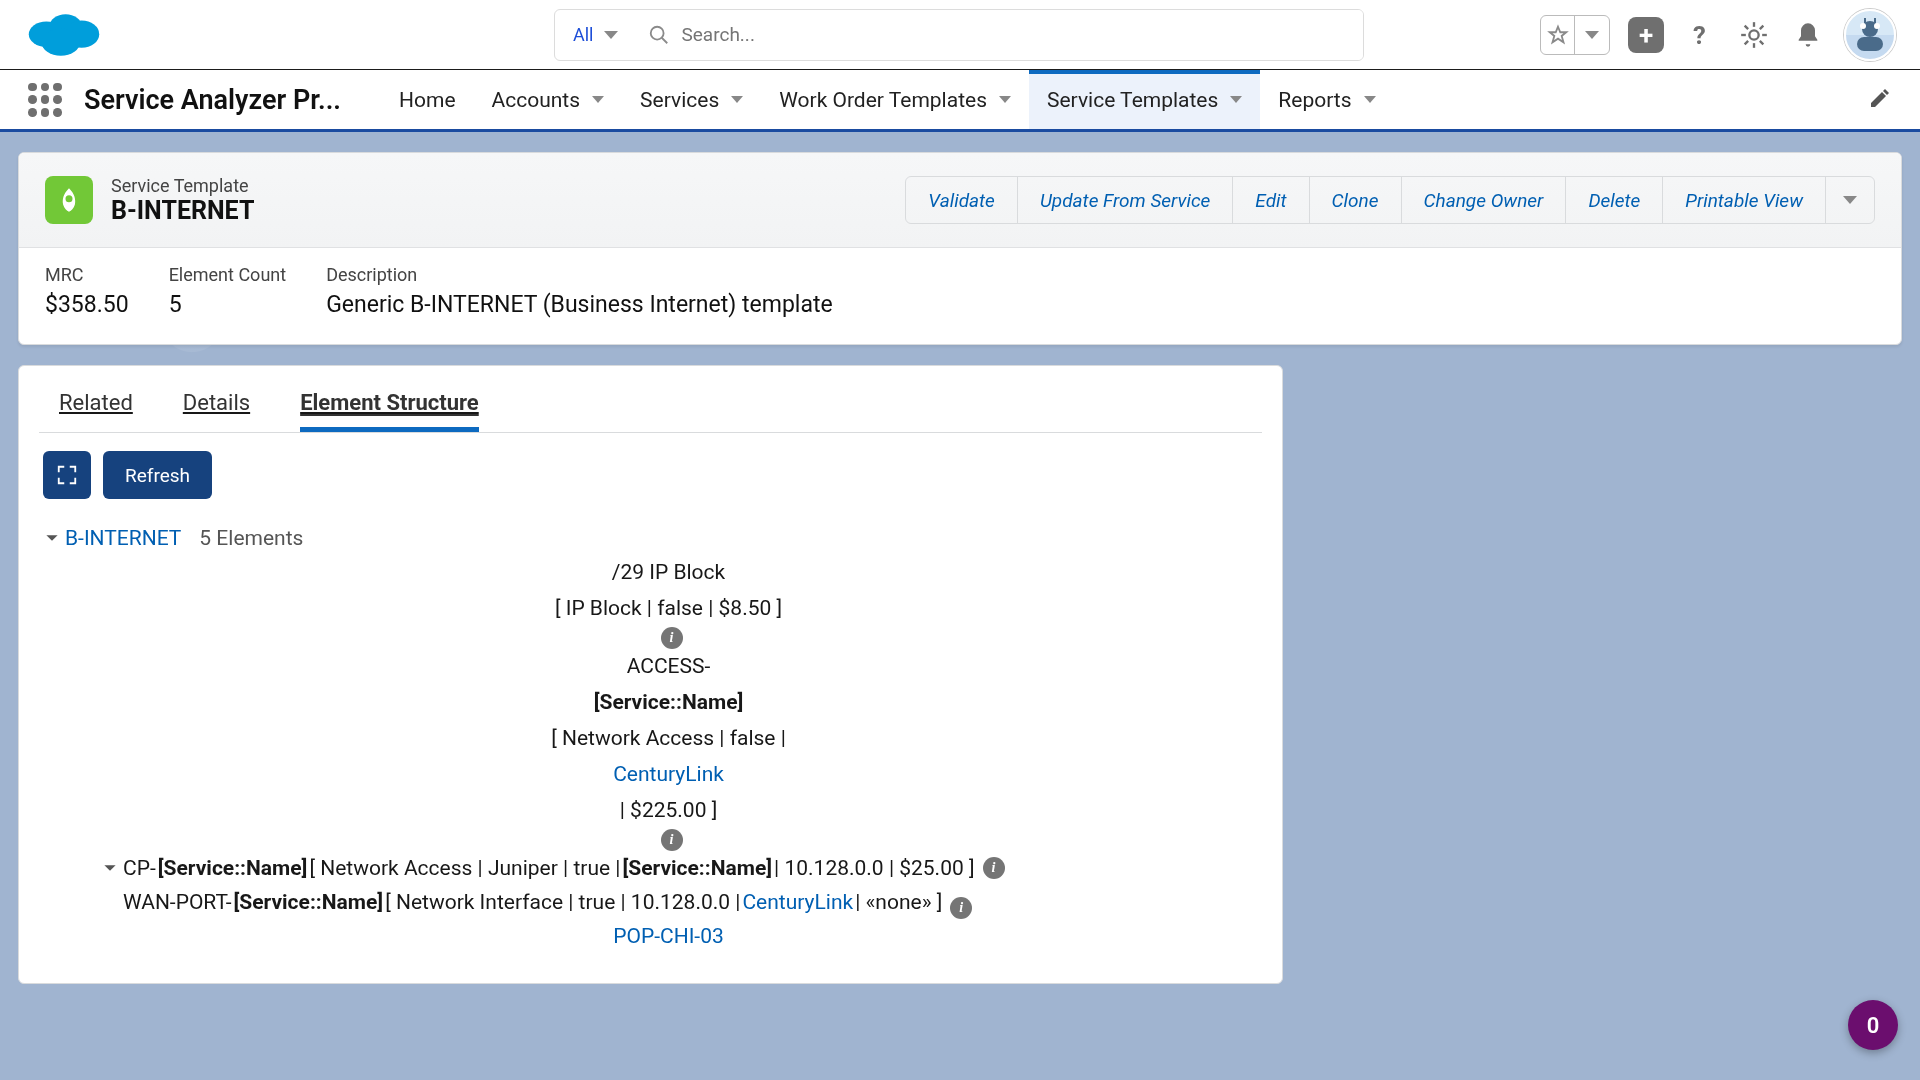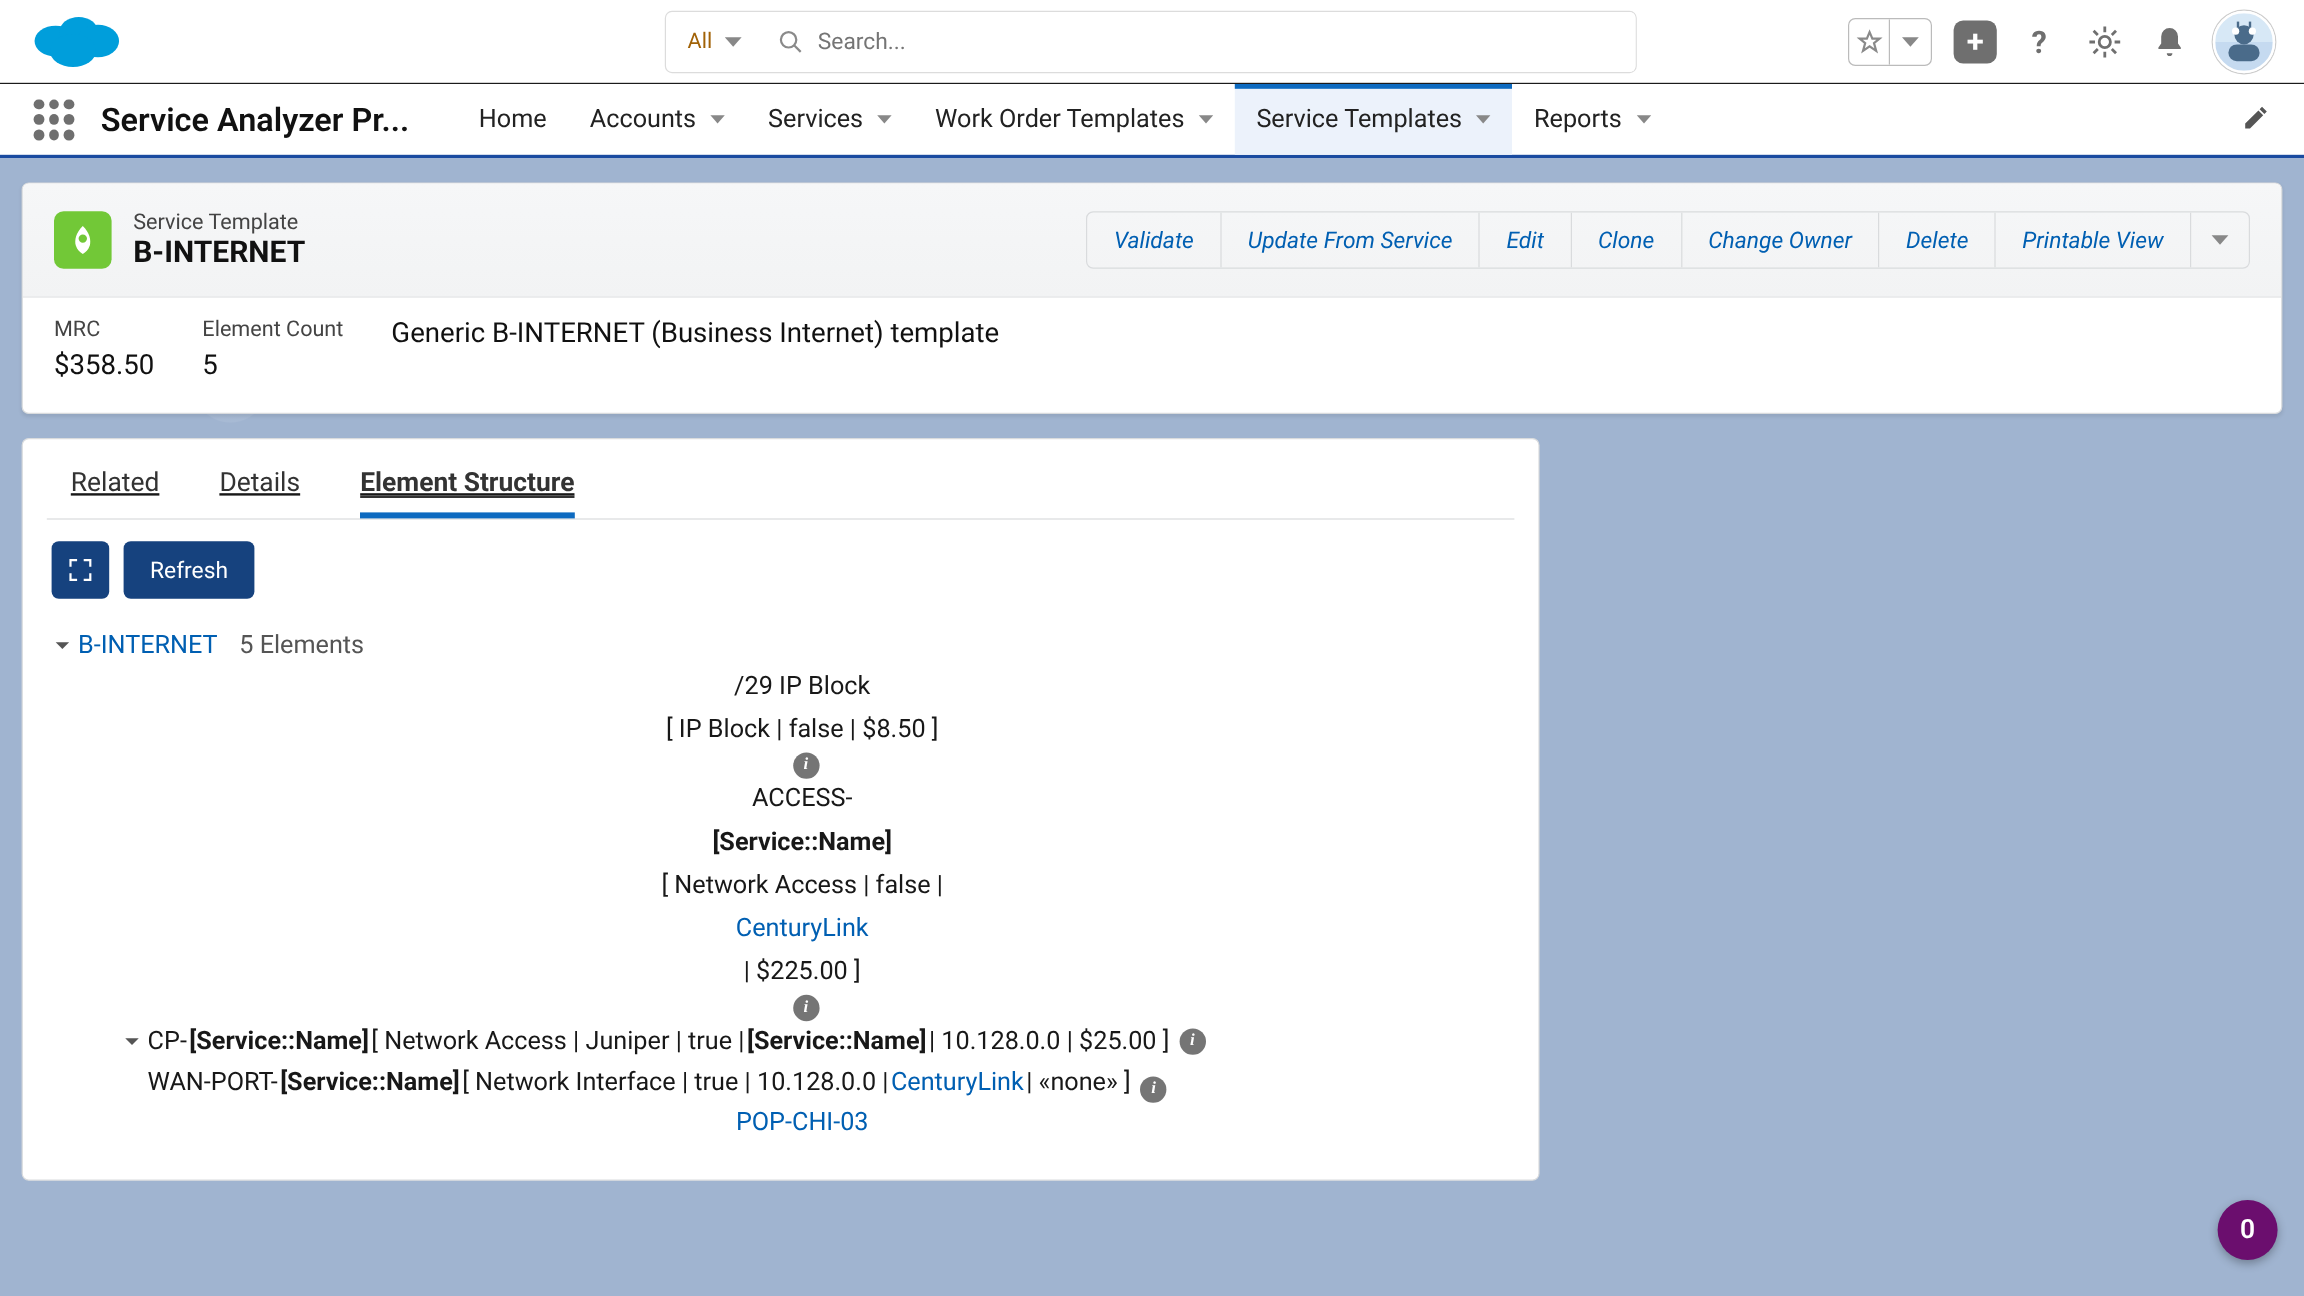--- a/index.html
+++ b/index.html
@@ -1,21 +1,21 @@
 <!DOCTYPE html>
 <html><head>
 <meta charset="utf-8">
 <style>
 * { margin:0; padding:0; box-sizing:border-box; font-family: -apple-system, BlinkMacSystemFont, "Segoe UI", Roboto, Helvetica, Arial, sans-serif; }
 body { width:1920px; height:1080px; background:#fff; overflow:hidden; color:#181818; }
 .topbar { height:70px; border-bottom:1px solid #1b1b1b; display:flex; align-items:center; padding:0 24px; gap:20px; }
 .logo { width:80px; height:56px; position:relative; }
 .logo svg { width:100%; height:100%; }
 .search-wrap { margin-left:430px; display:flex; align-items:center; height:52px; width:810px; border:1px solid #dcdcdc; border-radius:6px; overflow:hidden; }
-.search-dd { display:flex; align-items:center; gap:10px; padding:0 18px; height:100%; font-size:18px; color:#a16207; cursor:pointer; }
+.search-dd { display:flex; align-items:center; gap:10px; padding:0 18px; height:100%; font-size:18px; color:#1d4ed8; cursor:pointer; }
 .search-arrow { width:0; height:0; border-left:7px solid transparent; border-right:7px solid transparent; border-top:8px solid #888; }
 .search-input { flex:1; border:none; outline:none; font-size:19px; padding:0 14px 0 46px; color:#555; height:100%; }
 .search-icon-wrap { position:relative; width:0; }
 .search-icon { position:absolute; left:12px; top:-11px; width:22px; height:22px; }
 .topbar-right { margin-left:auto; display:flex; align-items:center; gap:18px; }
 .favbox { display:flex; border:1px solid #bbb; border-radius:6px; overflow:hidden; height:40px; }
 .favbox > div { width:34px; display:flex; align-items:center; justify-content:center; }
 .favbox > div:first-child { border-right:1px solid #bbb; }
 .iconbtn { width:36px; height:36px; display:flex; align-items:center; justify-content:center; color:#6f6f6f; cursor:pointer; }
 .iconbtn svg { width:28px; height:28px; }
@@ -220,20 +220,21 @@
     <div class="rec-fields">
       <div>
         <div class="fld-label">MRC</div>
         <div class="fld-value">$358.50</div>
       </div>
       <div>
         <div class="fld-label">Element Count</div>
         <div class="fld-value">5</div>
       </div>
       <div>
+        <div class="fld-label">Description</div>
         <div class="fld-value">Generic B-INTERNET (Business Internet) template</div>
       </div>
     </div>
   </div>
 
   <div class="detail-card">
     <div class="tabs">
       <div class="tab">Related</div>
       <div class="tab">Details</div>
       <div class="tab active">Element Structure</div>

